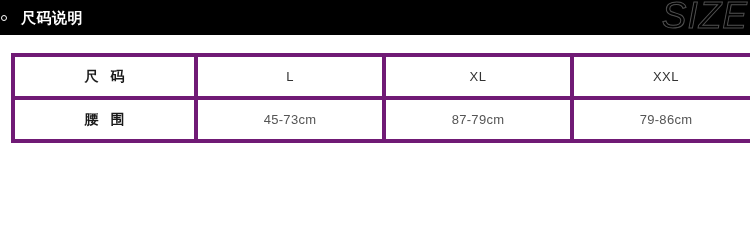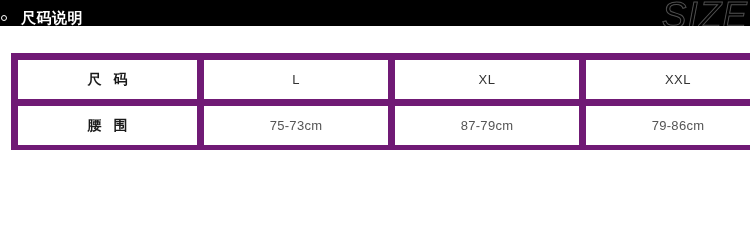--- a/index.html
+++ b/index.html
@@ -19,21 +19,21 @@
     height: 150px;
     background: #ffffff;
   }
 
   
   .header-bar {
     position: absolute;
     left: 0;
     top: 0;
     width: 750px;
-    height: 26px;
+    height: 35px;
     background: #000000;
     overflow: hidden;
   }
   .header-ring {
     position: absolute;
     left: 1px;
     top: 15px;
     width: 6px;
     height: 6px;
     border: 1.5px solid #ffffff;
@@ -72,21 +72,21 @@
     position: absolute;
     left: 11px;
     top: 53px;
     width: 726px;
     border-collapse: collapse;
     table-layout: fixed;
     background: #ffffff;
   }
   .size-table td {
     height: 39px;
-    border: 7px solid #701a75;
+    border: 4px solid #701a75;
     text-align: center;
     vertical-align: middle;
     padding: 0;
     background: #ffffff;
   }
   .col-label { width: 179px; }
   .col-size  { width: 184px; }
 
   .cell-label {
     color: #1a1a1a;
@@ -122,20 +122,20 @@
   <table class="size-table">
     <tbody>
       <tr>
         <td class="col-label cell-label">尺 码</td>
         <td class="col-size cell-head">L</td>
         <td class="col-size cell-head">XL</td>
         <td class="col-size cell-head">XXL</td>
       </tr>
       <tr>
         <td class="col-label cell-label">腰 围</td>
-        <td class="col-size cell-value">75-73cm</td>
+        <td class="col-size cell-value">45-73cm</td>
         <td class="col-size cell-value">87-79cm</td>
         <td class="col-size cell-value">79-86cm</td>
       </tr>
     </tbody>
   </table>
 
 </div>
 
 </body></html>

